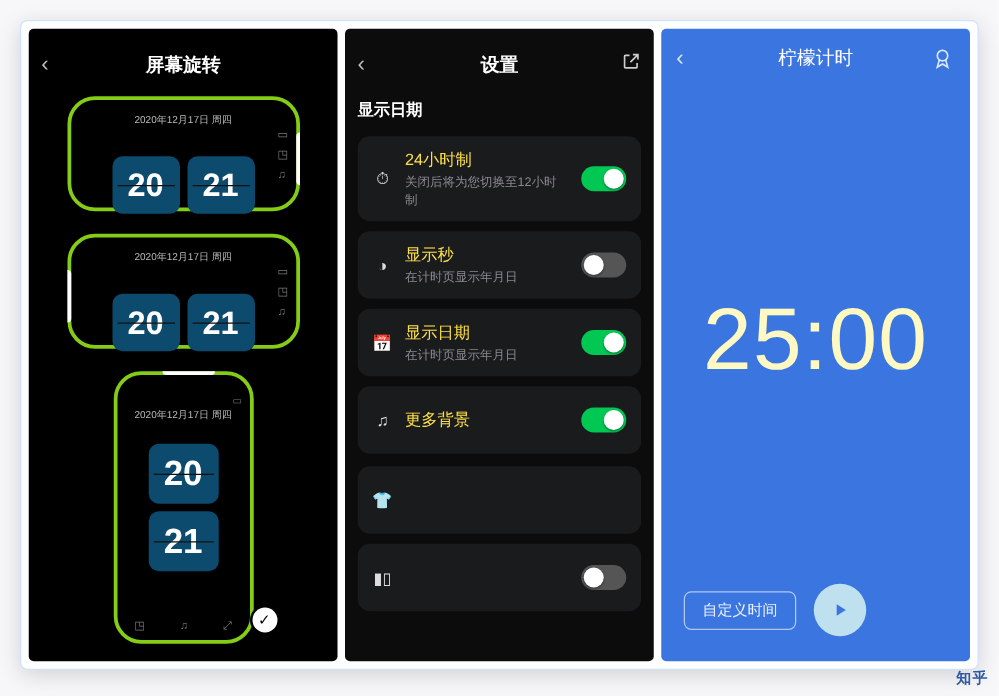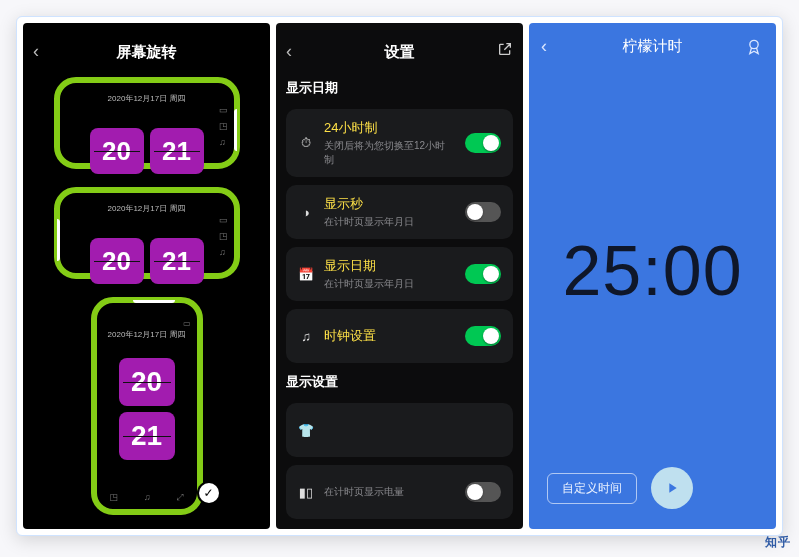--- a/index.html
+++ b/index.html
@@ -30,31 +30,31 @@
 
   
   .hdr { position: absolute; top: 14px; left: 0; right: 0; display:flex; align-items:center; justify-content:center; height:30px;}
   .hdr .back { position:absolute; left:10px; top:4px; color:#bbb; font-size:18px; cursor:pointer;}
   .hdr .title { font-size:15px; font-weight:600; }
   .hdr .link-out { position:absolute; right:10px; top:4px; color:#ccc; font-size:14px;}
 
   
   .p1-content { position:absolute; top:54px; left:0; right:0; display:flex; flex-direction:column; align-items:center; gap:18px; }
   .phone-land, .phone-port {
-    border: 6px solid #84cc16; border-radius: 22px;
+    border: 3px solid #84cc16; border-radius: 22px;
     background:#000; position: relative;
   }
   .phone-land { width: 186px; height: 92px; }
   .phone-port { width: 112px; height: 218px; }
   .notch-right { position:absolute; right:-3px; top:26px; width:3px; height:42px; background:#fff; border-radius:3px 0 0 3px;}
   .notch-top   { position:absolute; top:-3px; left:36px; width:42px; height:3px; background:#fff; border-radius:0 0 3px 3px;}
   .clock-card-row { display:flex; gap:6px; justify-content:center; margin-top:24px;}
   .clock-card-col { display:flex; flex-direction:column; gap:6px; align-items:center; margin-top:18px;}
   .card {
-    background:#a21caf; border-radius:8px;
+    background:#0c4a6e; border-radius:8px;
     display:flex; align-items:center; justify-content:center;
     font-weight:700; position:relative;
   }
   .card::after { content:""; position:absolute; left:4px; right:4px; top:50%; height:1px; background:#111; }
   .card-l { width:54px; height:46px; font-size:26px; }
   .card-p { width:56px; height:48px; font-size:28px; }
   .date-line { font-size:8px; color:#bbb; text-align:center; margin-top:10px;}
   .side-icons { position:absolute; right:6px; top:22px; display:flex; flex-direction:column; gap:6px; font-size:9px; color:#777;}
   .side-icons-p { position:absolute; right:6px; top:16px; display:flex; flex-direction:column; gap:6px; font-size:8px; color:#777;}
   .bottom-icons-p { position:absolute; bottom:6px; left:0; right:0; display:flex; justify-content:space-around; font-size:9px; color:#777;}
@@ -79,21 +79,21 @@
   .toggle.off { background:#555;}    .toggle.off::after{ left:2px;}
 
   
   .p3-hdr { position:absolute; top:14px; left:0; right:0; display:flex; align-items:center; justify-content:center;}
   .p3-hdr .back { position:absolute; left:12px; color:#d9e6ff; font-size:18px;}
   .p3-hdr .title { font-size:15px; color:#ffffff; font-weight:500;}
   .p3-hdr .award { position:absolute; right:12px; width:20px; height:20px;}
   .award svg { width:100%; height:100%; stroke:#d9e6ff; }
   .big-time {
     position:absolute; top:50%; left:50%; transform:translate(-50%,-56%);
-    font-size:70px; font-weight:300; color:#0f172a; letter-spacing:1px;
+    font-size:70px; font-weight:300; color:#fef9c3; letter-spacing:1px;
     font-variant-numeric: tabular-nums;
   }
   .p3-bottom { position:absolute; bottom:20px; left:0; right:0; display:flex; align-items:center; gap:14px; padding:0 18px;}
   .custom-btn { border:1px solid rgba(255,255,255,.6); color:#eaf1ff; font-size:12px; padding:6px 14px; border-radius:6px; background:transparent;}
   .play-btn { width:42px; height:42px; border-radius:50%; background:#bfe0ef; display:flex; align-items:center; justify-content:center; }
   .play-btn svg { width:16px; height:16px; fill:#3b76e0;}
 
   
   .wm { position:absolute; right:8px; bottom:6px; font-size:12px; color:#2e5aa5; font-weight:600; letter-spacing:1px;}
 </style>
@@ -190,34 +190,32 @@
             <span class="ic">📅</span>
             <div class="txts">
               <span class="lbl">显示日期</span>
               <span class="sub">在计时页显示年月日</span>
             </div>
             <div class="toggle on"></div>
           </div>
           <div class="row">
             <span class="ic">♫</span>
             <div class="txts">
-              <span class="lbl">时钟设置</span>
+              <span class="lbl">更多背景</span>
             </div>
             <div class="toggle on"></div>
           </div>
         </div>
-      <div class="sec-title">显示设置</div>
       <div class="group" id="group2">
           <div class="row">
             <span class="ic">👕</span>
           </div>
           <div class="row">
             <span class="ic">▮▯</span>
             <div class="txts">
-              <span class="sub">在计时页显示电量</span>
             </div>
             <div class="toggle off"></div>
           </div>
         </div>
     </div>
   </div>
 
   <div class="panel panel-blue">
     <div class="p3-hdr">
       <span class="back">‹</span>

